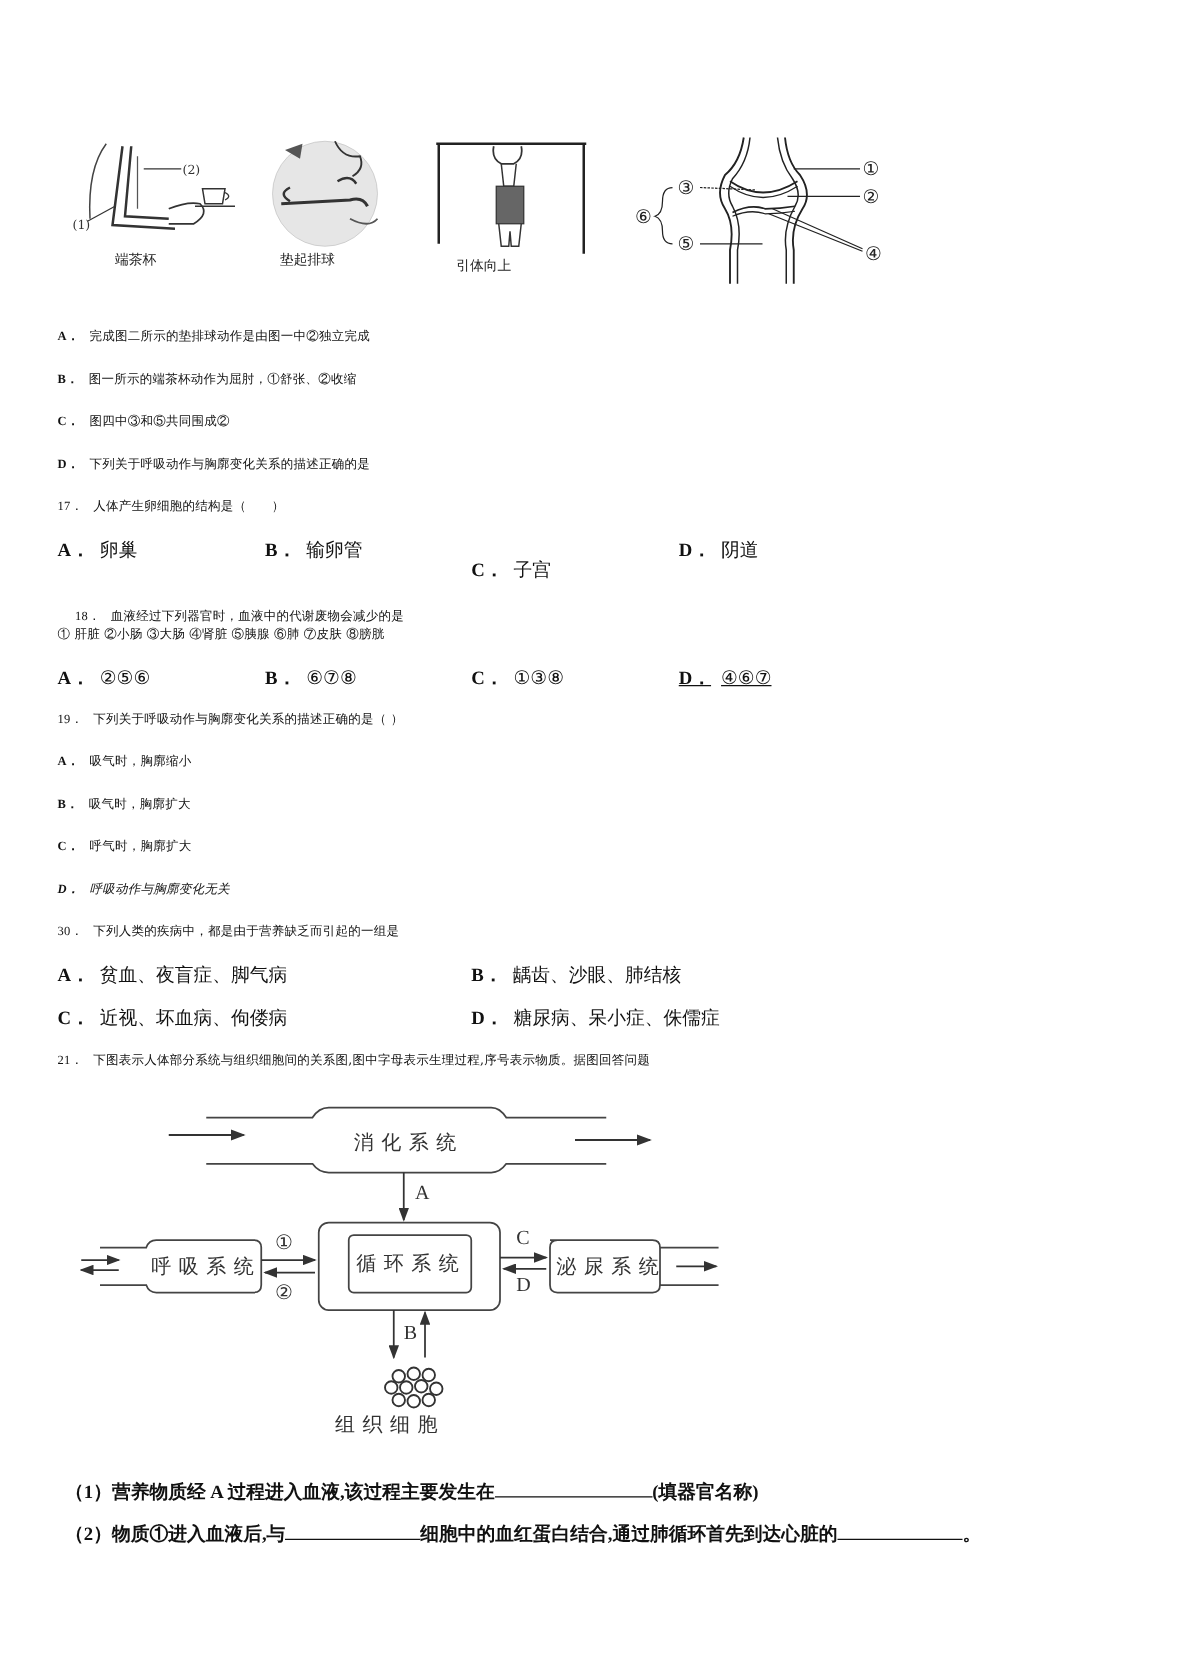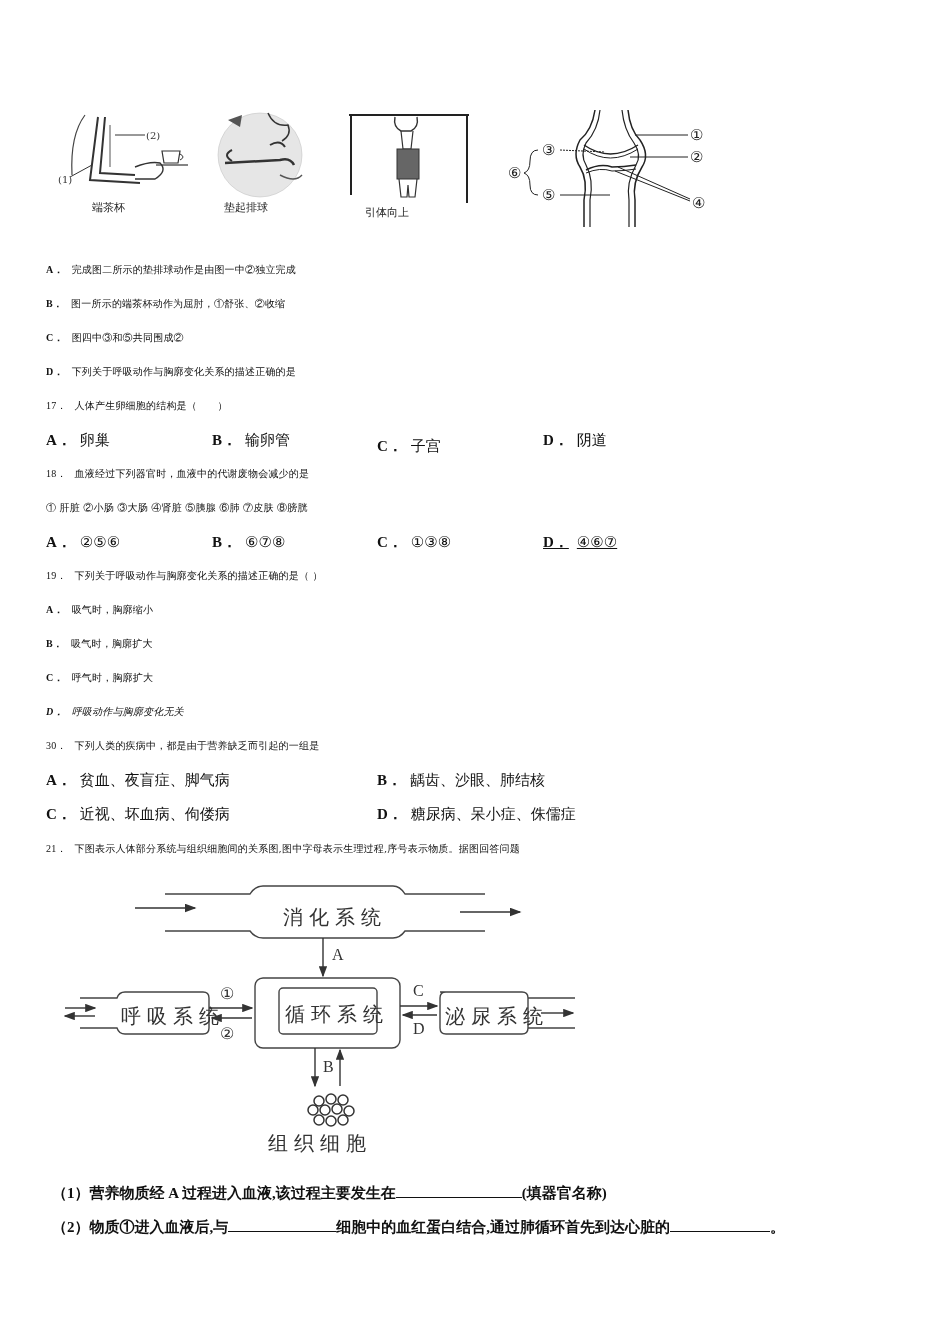--- a/index.html
+++ b/index.html
@@ -12,21 +12,21 @@
     position: absolute; left: 46px; font-size: 10px; line-height: 20px;
     white-space: nowrap; letter-spacing: 0.2px;
   }
   .lbl { font-family: "Liberation Serif", "DejaVu Serif", serif; font-weight: bold; margin-right: 8px; }
   .qnum { font-family: "Liberation Serif", "DejaVu Serif", serif; margin-right: 8px; }
   .opt { position: absolute; white-space: nowrap; font-size: 15px; line-height: 20px; }
   .figure-strip { position: absolute; left: 40px; top: 105px; width: 680px; height: 125px; }
   .fig { position: absolute; top: 0; }
   .fig-caption { position: absolute; font-size: 11px; font-family: "DejaVu Sans", sans-serif; color: #222; white-space: nowrap; }
   .diagram { position: absolute; left: 55px; top: 880px; width: 520px; height: 275px; }
-  .dtext { position: absolute; font-family: Liberation Mono, monospace; font-size: 20px; letter-spacing: 6px; color: #333; white-space: nowrap; }
+  .dtext { position: absolute; font-family: Liberation Mono, monospace; font-size: 16px; letter-spacing: 6px; color: #333; white-space: nowrap; }
   .dlbl { position: absolute; font-family: "Liberation Serif", serif; font-size: 16px; color: #333; }
   .blank { display: inline-block; border-bottom: 1.5px solid #111; height: 16px; vertical-align: baseline; }
   .sub { position: absolute; left: 52px; font-size: 15px; line-height: 20px; white-space: nowrap; font-weight: bold; font-family: "Liberation Serif", "DejaVu Serif", serif; }
   .sub span.t { font-weight: bold; }
 </style>
 </head>
 <body>
 
 <div class="figure-strip">
 
@@ -117,28 +117,28 @@
 
 <div class="line" style="top:396px;">
   <span class="qnum">17．</span><span>人体产生卵细胞的结构是（　　）</span>
 </div>
 <div class="opt" style="left:46px; top:430px;">
   <span class="lbl">A．</span><span>卵巢</span>
 </div>
 <div class="opt" style="left:212px; top:430px;">
   <span class="lbl">B．</span><span>输卵管</span>
 </div>
-<div class="opt" style="left:377px; top:436px;text-align:center;">
+<div class="opt" style="left:377px; top:446px;text-align:center;">
   <span class="lbl">C．</span><span>子宫</span>
 </div>
 <div class="opt" style="left:543px; top:430px;">
   <span class="lbl">D．</span><span>阴道</span>
 </div>
 
-<div class="line" style="top:464px;">
+<div class="line" style="top:484px;margin-left:14px;">
   <span class="qnum">18．</span><span>血液经过下列器官时，血液中的代谢废物会减少的是</span>
 </div>
 <div class="line" style="top:498px;">① 肝脏 ②小肠 ③大肠 ④肾脏 ⑤胰腺 ⑥肺 ⑦皮肤 ⑧膀胱</div>
 <div class="opt" style="left:46px; top:532px;">
   <span class="lbl">A．</span><span>②⑤⑥</span>
 </div>
 <div class="opt" style="left:212px; top:532px;">
   <span class="lbl">B．</span><span>⑥⑦⑧</span>
 </div>
 <div class="opt" style="left:377px; top:532px;">

